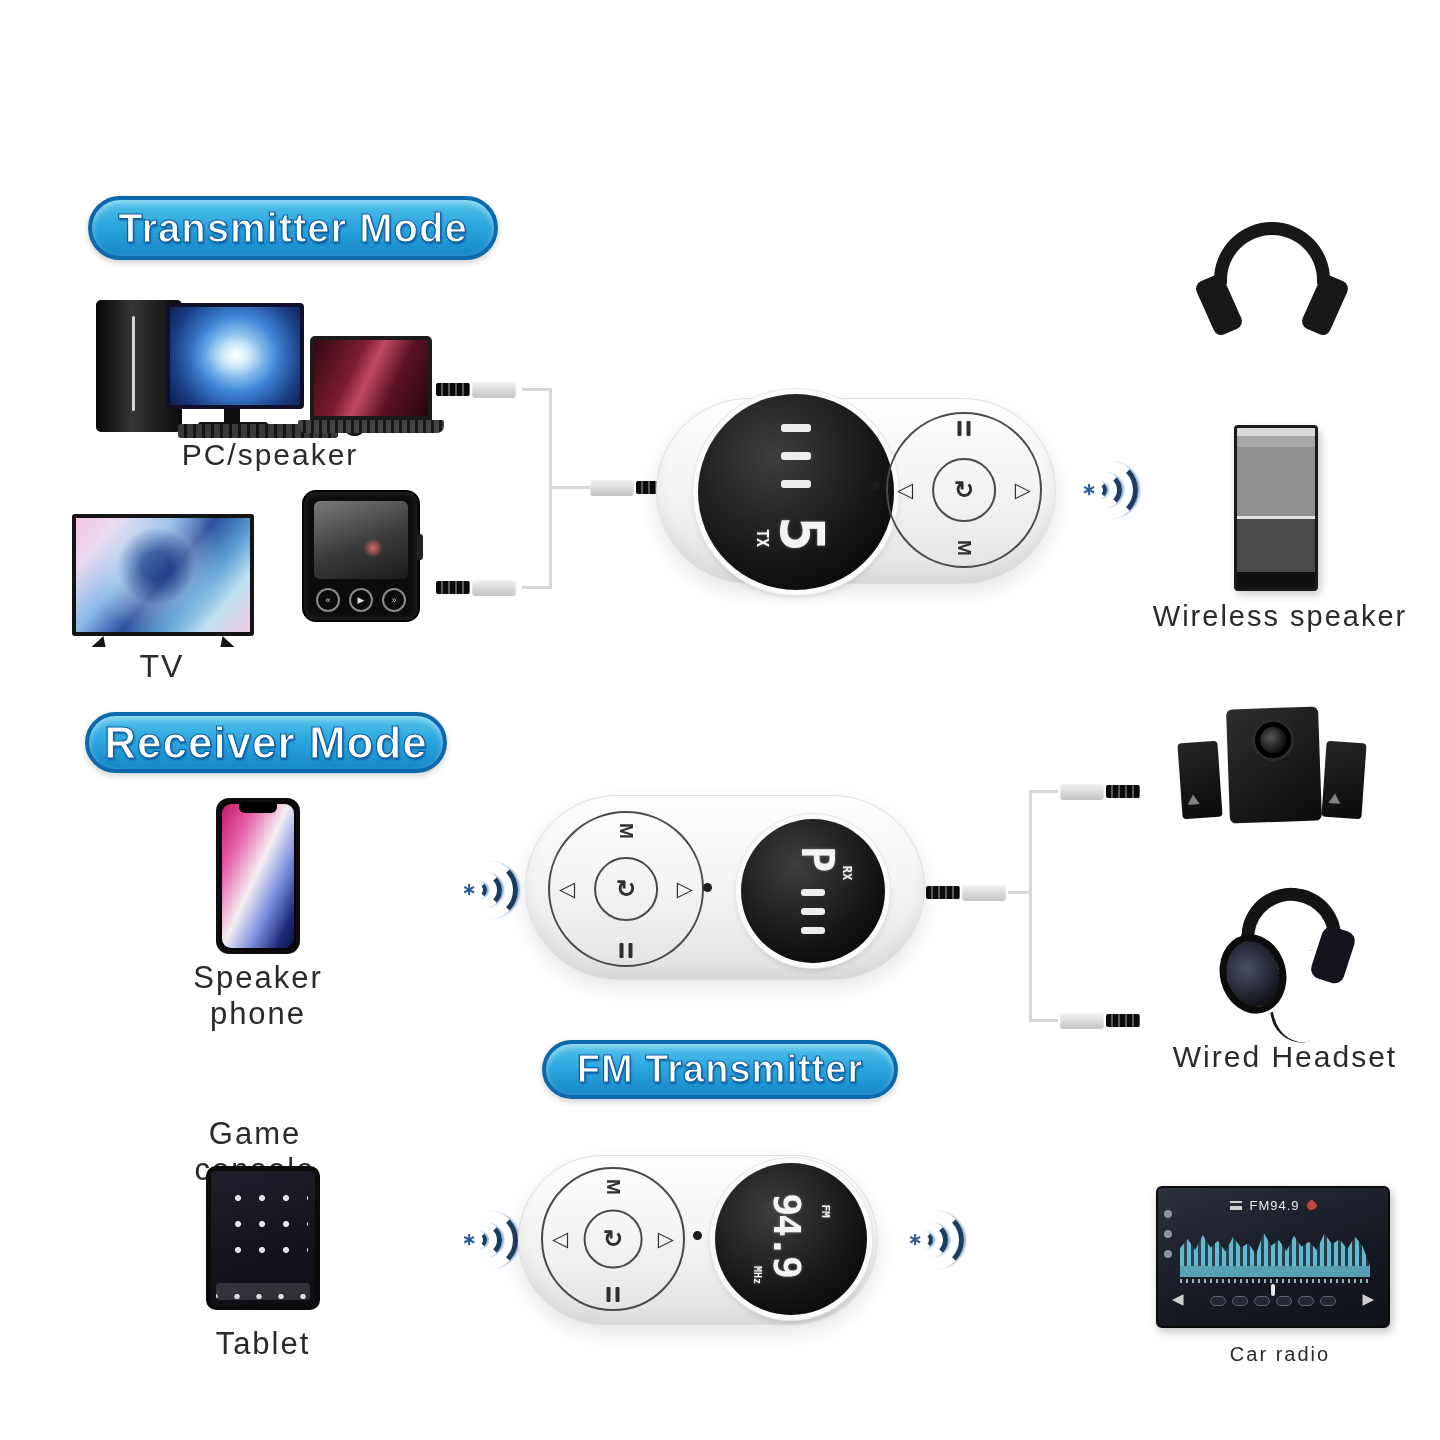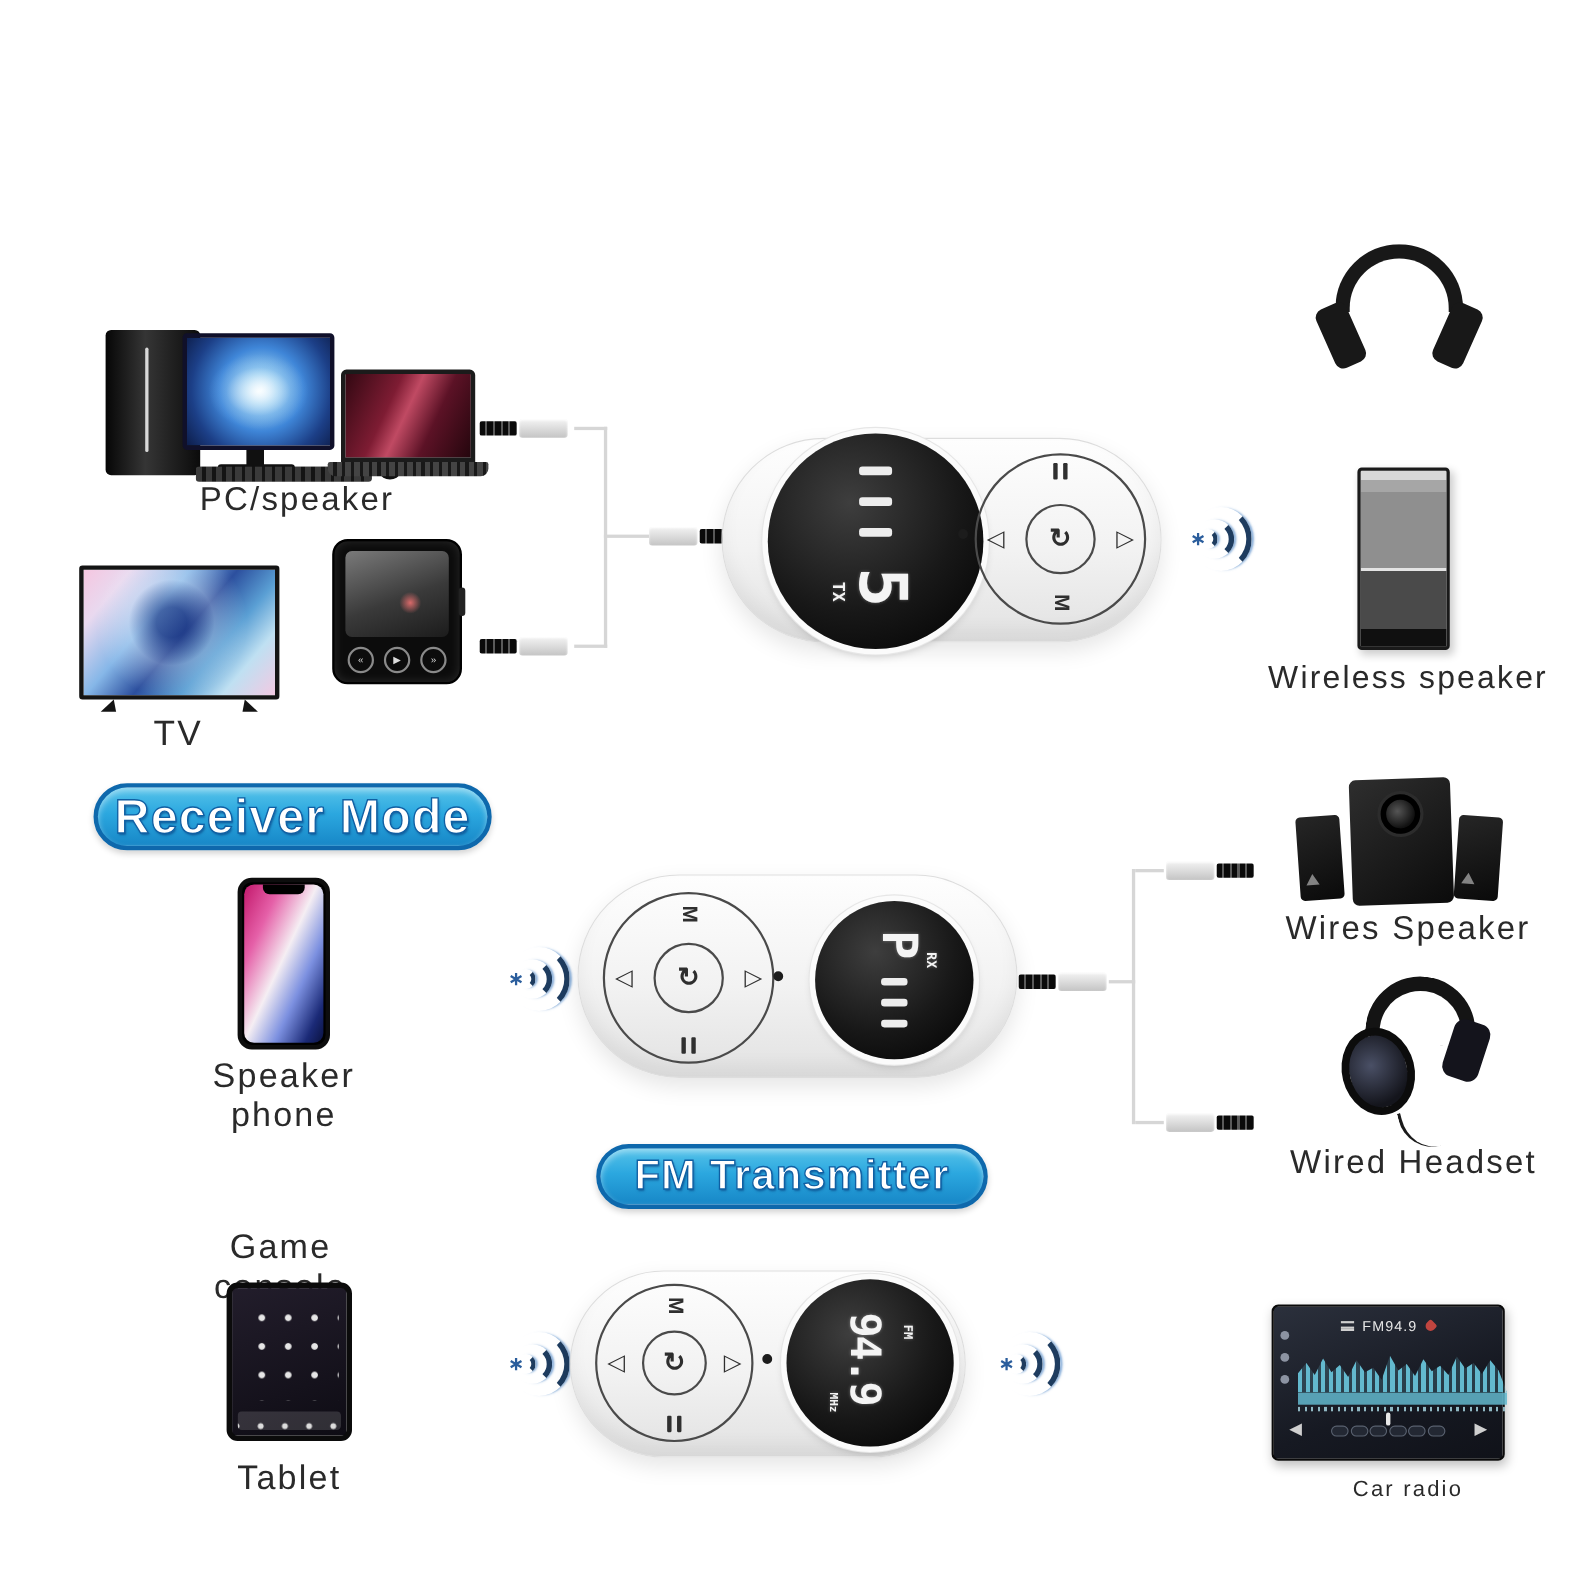--- a/index.html
+++ b/index.html
@@ -106,21 +106,21 @@
 
   .wh{left:1212px;top:888px;width:148px;height:152px;}
   .wh .hp-band{left:32px;top:0;width:100px;height:60px;border-color:#141414;transform:rotate(8deg);}
   .wh-cup-big{position:absolute;left:8px;top:46px;width:66px;height:80px;border-radius:50%;border:7px solid #0c0c0c;
     background:radial-gradient(circle at 40% 40%,#4a5066,#14151c 72%);transform:rotate(-14deg);}
   .wh-cup-sm{position:absolute;left:104px;top:40px;width:34px;height:54px;border-radius:10px;background:#14141c;transform:rotate(18deg);}
   .wh-wire{position:absolute;left:62px;top:120px;width:32px;height:38px;border-left:3px solid #1a1a1a;border-bottom:0;
     border-radius:0 0 0 34px;transform:rotate(-14deg);}
 
   
-  .car{position:absolute;left:1156px;top:1186px;width:212px;height:142px;border:2px solid #0a0a0a;border-radius:6px;
+  .car{position:absolute;left:1156px;top:1186px;width:234px;height:142px;border:2px solid #0a0a0a;border-radius:6px;
     background:linear-gradient(160deg,#2b303c 0%,#161922 60%,#101219 100%);box-shadow:2px 4px 10px rgba(0,0,0,.25);}
   .car-station{position:absolute;left:0;right:0;top:10px;display:flex;justify-content:center;align-items:center;gap:7px;
     color:#e8e8e8;font-size:13px;letter-spacing:1px;}
   .car-menu{width:12px;height:9px;border-top:2px solid #cfcfcf;border-bottom:2px solid #cfcfcf;position:relative;}
   .car-menu::after{content:"";position:absolute;left:0;top:2.5px;width:100%;height:2px;background:#cfcfcf;}
   .car-fav{width:9px;height:9px;background:#c1453f;border-radius:2px 2px 50% 50%;transform:rotate(45deg);}
   .car-spec{position:absolute;left:22px;top:36px;width:190px;height:42px;
     background:repeating-linear-gradient(90deg,#63b9ce 0 4px,rgba(99,185,206,.22) 4px 7px);
     clip-path:polygon(0% 100%,0% 58%,4% 36%,8% 62%,12% 26%,16% 56%,20% 40%,24% 66%,28% 30%,32% 56%,36% 46%,40% 72%,44% 20%,48% 52%,52% 38%,56% 64%,60% 28%,64% 54%,68% 42%,72% 62%,76% 22%,80% 48%,84% 36%,88% 60%,92% 30%,96% 52%,100% 100%);}
   .car-band{position:absolute;left:22px;top:78px;width:190px;height:11px;background:rgba(99,185,206,.85);}
@@ -179,20 +179,21 @@
   .jack .plug{width:34px;height:13px;border-radius:2px;
     background:repeating-linear-gradient(90deg,#0a0a0a 0 5px,#5a5a5a 5px 7px);}
   .jack .barrel{width:44px;height:17px;border-radius:3px;margin:0 2px;
     background:linear-gradient(180deg,#f4f4f4,#c4c4c4);box-shadow:inset 0 1px 2px #fff;}
 </style>
 </head>
 <body>
 
 <div id="canvas">
 
+  <div class="badge t">Transmitter Mode</div>
   <div class="badge r">Receiver Mode</div>
   <div class="badge f">FM Transmitter</div>
 
   <div class="tower"></div>
   <div class="monitor"></div>
   <div class="mon-stand"></div>
   <div class="mon-base"></div>
   <div class="keyboard"></div>
   <div class="mouse"></div>
   <div class="laptop-screen"></div>
@@ -327,21 +328,20 @@
       <div class="plug"></div>
   </div>
 
   <div class="spk-set">
     <div class="sat l"></div>
     <div class="sat r"></div>
     <div class="sub">
         <div class="sub-port"></div>
       </div>
   </div>
-  <div class="lbl" style="left:1140px;top:828px;width:280px;font-size:30px;">Wires Speaker</div>
 
   <div class="hphones wh">
     <div class="hp-band"></div>
     <div class="wh-cup-big"></div>
     <div class="wh-cup-sm"></div>
     <div class="wh-wire"></div>
   </div>
   <div class="lbl" style="left:1150px;top:1040px;width:270px;font-size:30px;">Wired Headset</div>
 
   <div class="lbl" style="left:150px;top:1116px;width:210px;font-size:31px;">Game console</div>

